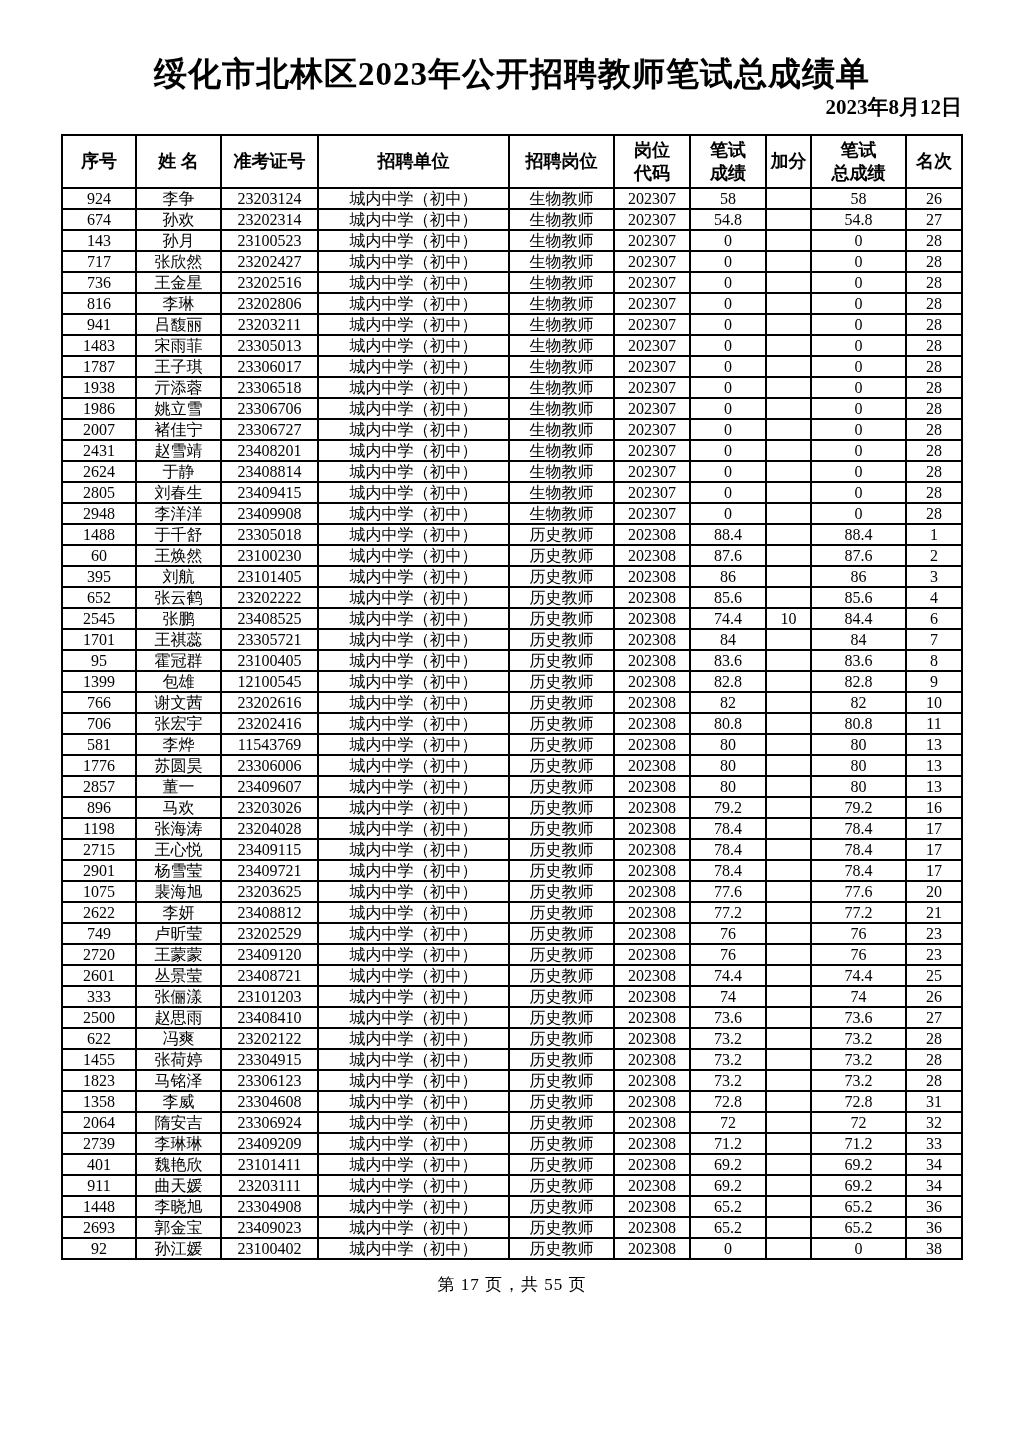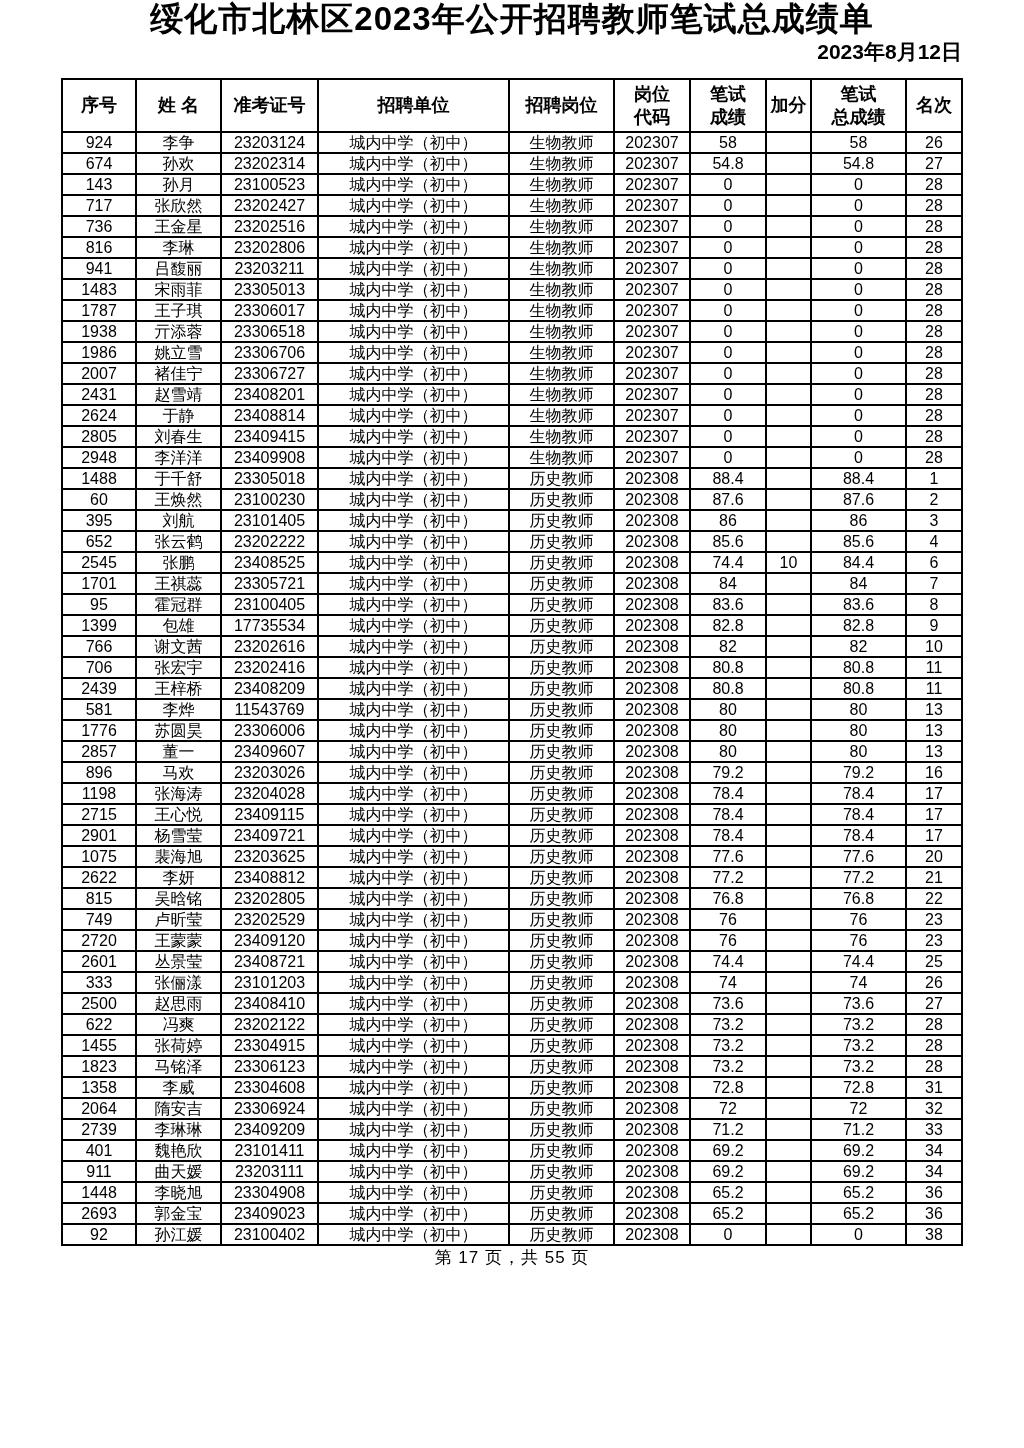--- a/index.html
+++ b/index.html
@@ -9,41 +9,43 @@
     width: 1024px;
     height: 1448px;
     overflow: hidden;
     font-family: "Liberation Sans", "DejaVu Sans", sans-serif;
     color: #000000;
   }
   .page {
     width: 1024px;
     height: 1448px;
     box-sizing: border-box;
+    padding-top: 56px;
     position: relative;
+    font-family: Liberation Serif, serif;
   }
   .doc-title {
     margin: 0;
     text-align: center;
     font-size: 33px;
     font-weight: bold;
     line-height: 1.15;
     letter-spacing: 1px;
   }
   .doc-date {
     width: 900px;
     margin: 2px auto 15px auto;
     text-align: right;
     font-size: 21px;
     font-weight: bold;
     line-height: 1.1;
   }
   table.score-table {
     width: 900px;
-    margin: 0 auto;
+    margin: 13px auto;
     border-collapse: collapse;
     table-layout: fixed;
     border: 2px solid #000;
   }
   table.score-table th, table.score-table td {
     border: 2px solid #000;
     text-align: center;
     vertical-align: middle;
     padding: 0;
     overflow: hidden;
@@ -377,21 +379,21 @@
           <td>历史教师</td>
           <td>202308</td>
           <td>83.6</td>
           <td></td>
           <td>83.6</td>
           <td>8</td>
         </tr>
         <tr>
           <td>1399</td>
           <td>包雄</td>
-          <td>17735534</td>
+          <td>12100545</td>
           <td>城内中学（初中）</td>
           <td>历史教师</td>
           <td>202308</td>
           <td>82.8</td>
           <td></td>
           <td>82.8</td>
           <td>9</td>
         </tr>
         <tr>
           <td>766</td>
@@ -411,32 +413,20 @@
           <td>23202416</td>
           <td>城内中学（初中）</td>
           <td>历史教师</td>
           <td>202308</td>
           <td>80.8</td>
           <td></td>
           <td>80.8</td>
           <td>11</td>
         </tr>
         <tr>
-          <td>2439</td>
-          <td>王梓桥</td>
-          <td>23408209</td>
-          <td>城内中学（初中）</td>
-          <td>历史教师</td>
-          <td>202308</td>
-          <td>80.8</td>
-          <td></td>
-          <td>80.8</td>
-          <td>11</td>
-        </tr>
-        <tr>
           <td>581</td>
           <td>李烨</td>
           <td>11543769</td>
           <td>城内中学（初中）</td>
           <td>历史教师</td>
           <td>202308</td>
           <td>80</td>
           <td></td>
           <td>80</td>
           <td>13</td>
@@ -529,32 +519,20 @@
           <td>2622</td>
           <td>李妍</td>
           <td>23408812</td>
           <td>城内中学（初中）</td>
           <td>历史教师</td>
           <td>202308</td>
           <td>77.2</td>
           <td></td>
           <td>77.2</td>
           <td>21</td>
-        </tr>
-        <tr>
-          <td>815</td>
-          <td>吴晗铭</td>
-          <td>23202805</td>
-          <td>城内中学（初中）</td>
-          <td>历史教师</td>
-          <td>202308</td>
-          <td>76.8</td>
-          <td></td>
-          <td>76.8</td>
-          <td>22</td>
         </tr>
         <tr>
           <td>749</td>
           <td>卢昕莹</td>
           <td>23202529</td>
           <td>城内中学（初中）</td>
           <td>历史教师</td>
           <td>202308</td>
           <td>76</td>
           <td></td>

